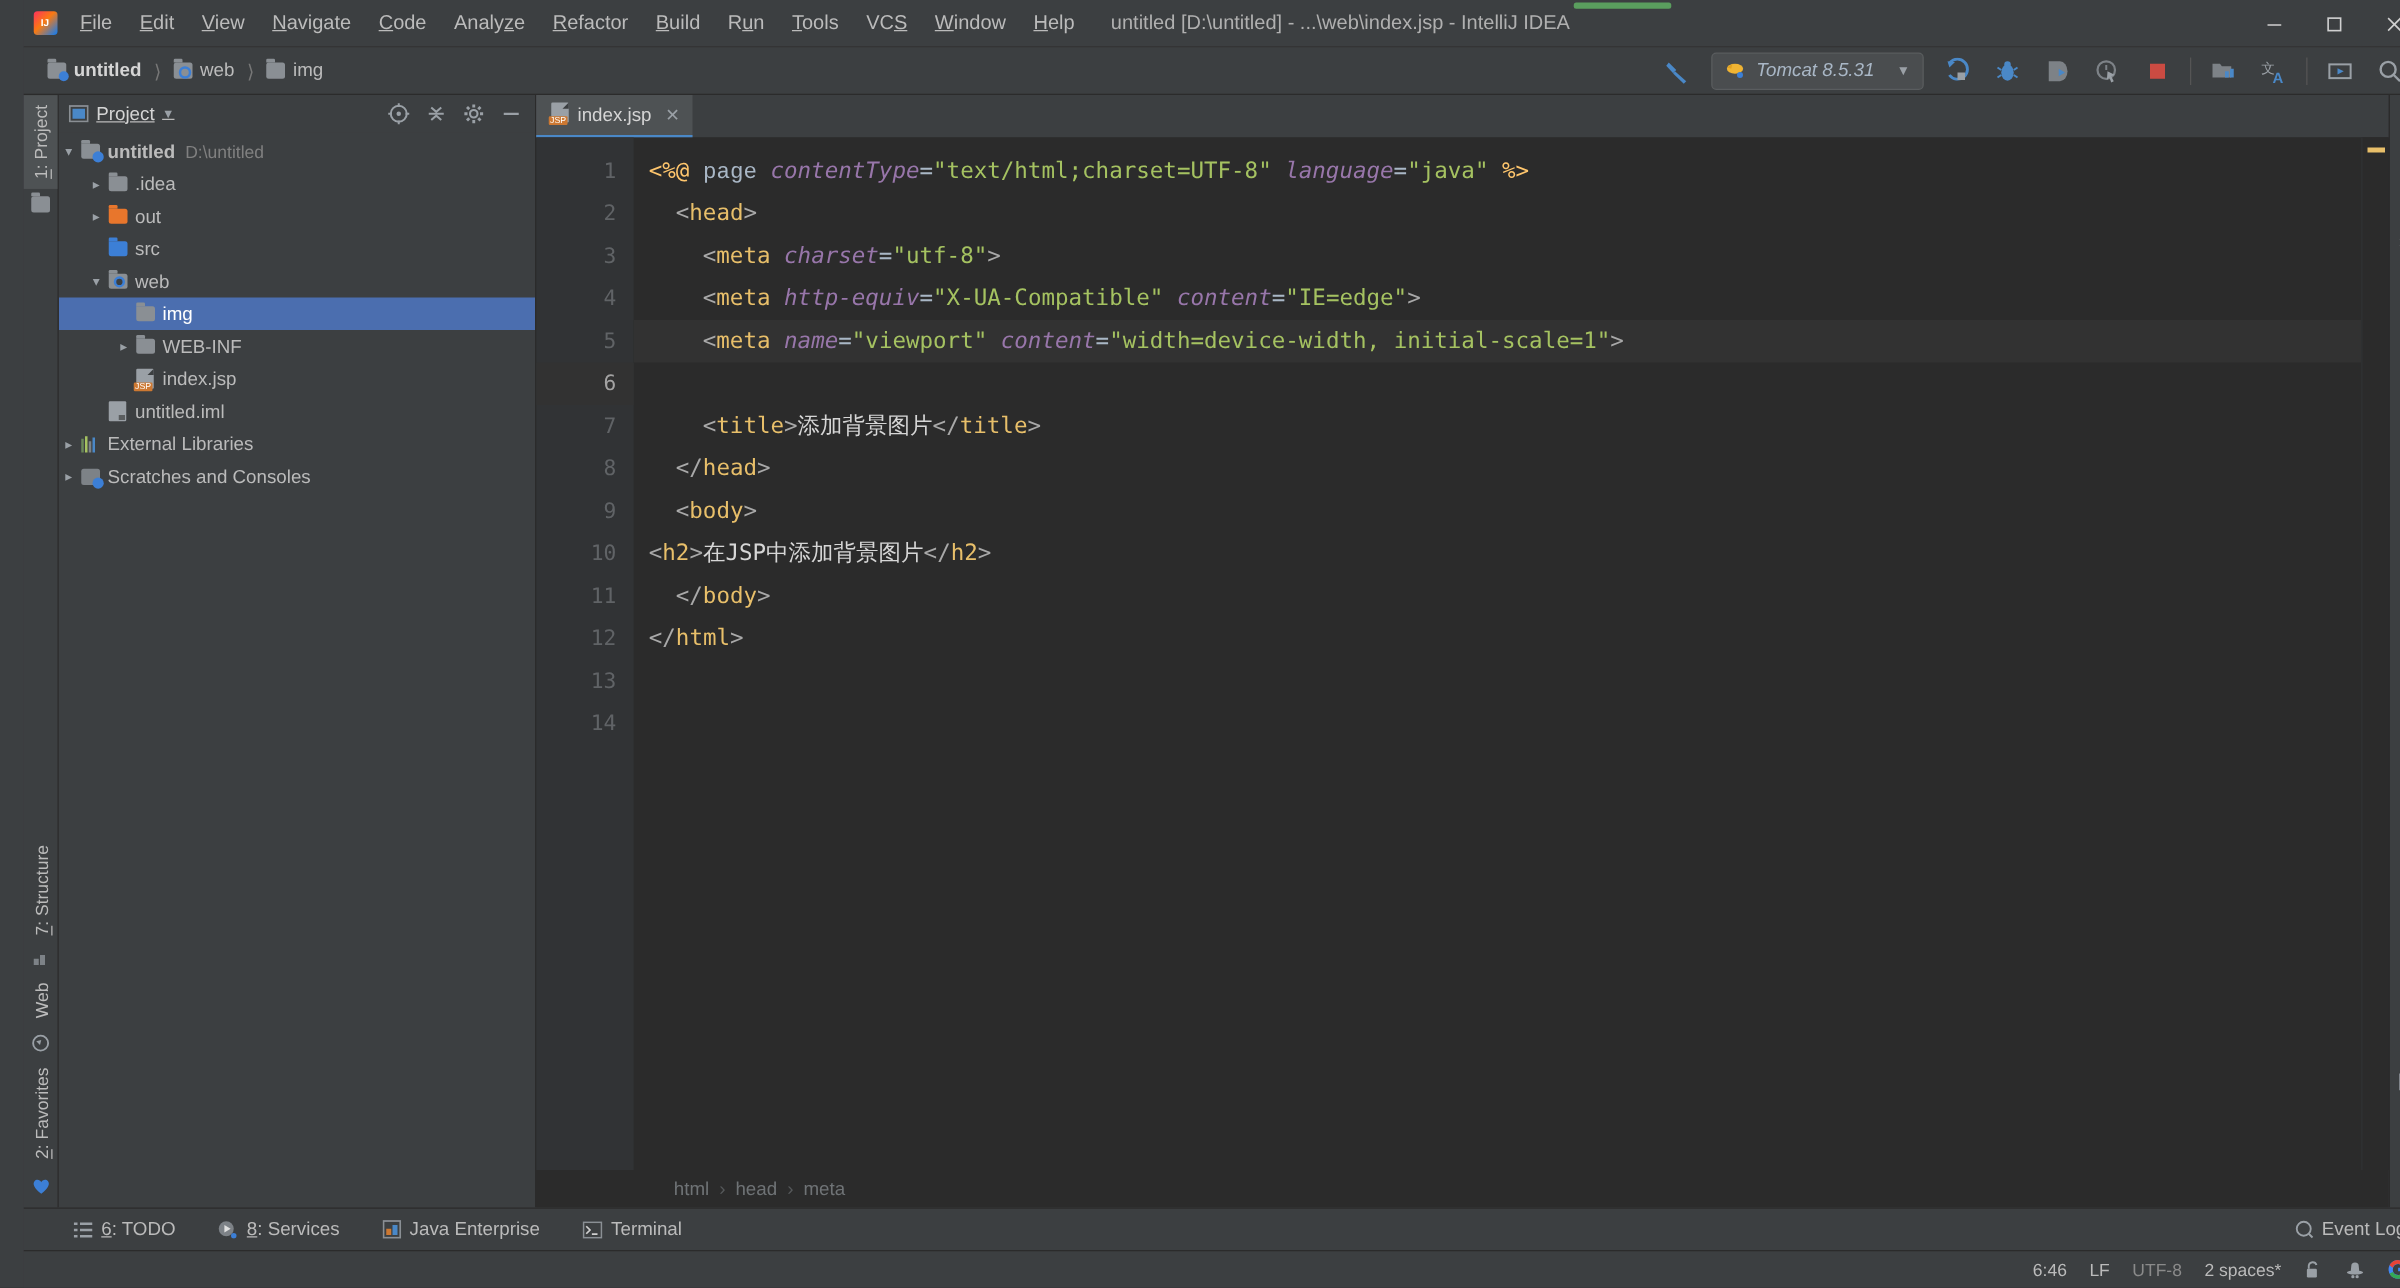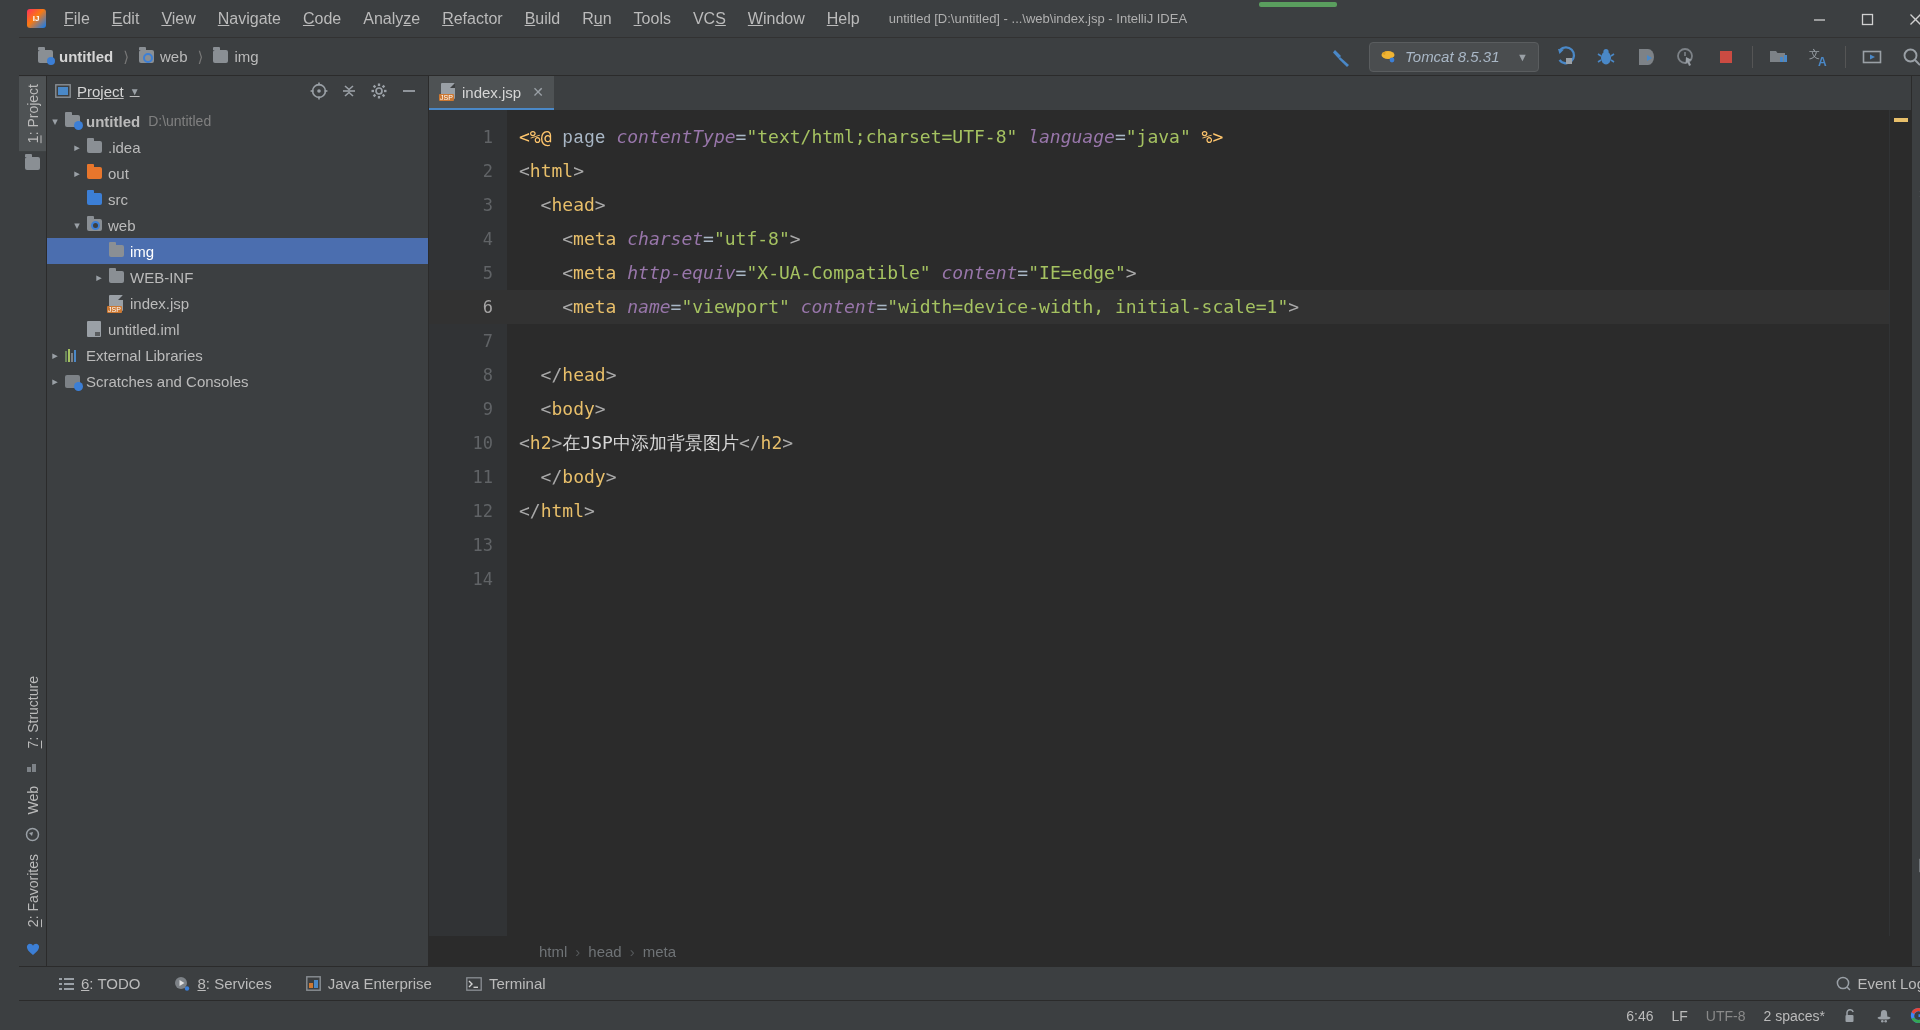--- a/index.html
+++ b/index.html
@@ -23,21 +23,21 @@
       background: linear-gradient(135deg,#fe315d 0%,#f97a12 45%,#087cfa 100%); position: relative;}
   .app-logo .sq::after{content:"IJ";position:absolute;inset:0;color:#fff;font-size:8px;
       font-family:"Liberation Sans",sans-serif;font-weight:bold;display:flex;align-items:center;justify-content:center;}
   .menubar { display: flex; align-items: center; height: 38px; }
   .menu-item {
     padding: 4px 11px; font-size: 16px; color: #bbbbbb; cursor: default;
     font-family: "Liberation Sans", sans-serif; line-height: 20px;
   }
   .menu-item u { text-decoration: underline; }
   .window-title {
-    margin-left: 18px; font-size: 13px; color: #b0b0b0; white-space: nowrap;
+    margin-left: 18px; font-size: 16px; color: #b0b0b0; white-space: nowrap;
   }
   .progress-strip {
     position: absolute; left: 1240px; top: 2px; width: 78px; height: 5px;
     background: #5a9e5e; border-radius: 2px;
   }
   .win-controls { position: absolute; right: 0; top: 0; height: 38px; display: flex; }
   .win-btn { width: 48px; height: 38px; display: flex; align-items: center; justify-content: center;
              color: #d0d0d0; font-size: 15px; }
 
   
@@ -520,26 +520,26 @@
           <div class="gline">9</div>
           <div class="gline">10</div>
           <div class="gline">11</div>
           <div class="gline">12</div>
           <div class="gline">13</div>
           <div class="gline">14</div>
         </div>
 
         <div class="code" id="code-lines">
             <div class="cline"><span class="t-jsp">&lt;%@ </span><span class="t-plain">page </span><span class="t-attr">contentType</span><span class="t-eq">=</span><span class="t-val">"text/html;charset=UTF-8"</span><span class="t-plain"> </span><span class="t-attr">language</span><span class="t-eq">=</span><span class="t-val">"java"</span><span class="t-jsp"> %&gt;</span></div>
-            <div class="cline"><span class="t-brk">&lt;</span><span class="t-tag">html</span><span class="t-brk">&gt;</span></div>
             <div class="cline"><span class="t-plain">  </span><span class="t-brk">&lt;</span><span class="t-tag">head</span><span class="t-brk">&gt;</span></div>
             <div class="cline"><span class="t-plain">    </span><span class="t-brk">&lt;</span><span class="t-tag">meta</span><span class="t-plain"> </span><span class="t-attr">charset</span><span class="t-eq">=</span><span class="t-val">"utf-8"</span><span class="t-brk">&gt;</span></div>
             <div class="cline"><span class="t-plain">    </span><span class="t-brk">&lt;</span><span class="t-tag">meta</span><span class="t-plain"> </span><span class="t-attr">http-equiv</span><span class="t-eq">=</span><span class="t-val">"X-UA-Compatible"</span><span class="t-plain"> </span><span class="t-attr">content</span><span class="t-eq">=</span><span class="t-val">"IE=edge"</span><span class="t-brk">&gt;</span></div>
             <div class="cline cur"><span class="t-plain">    </span><span class="t-brk">&lt;</span><span class="t-tag">meta</span><span class="t-plain"> </span><span class="t-attr">name</span><span class="t-eq">=</span><span class="t-val">"viewport"</span><span class="t-plain"> </span><span class="t-attr">content</span><span class="t-eq">=</span><span class="t-val">"width=device-width, initial-scale=1"</span><span class="t-brk">&gt;</span></div>
             <div class="cline">&nbsp;</div>
+            <div class="cline"><span class="t-plain">    </span><span class="t-brk">&lt;</span><span class="t-tag">title</span><span class="t-brk">&gt;</span><span class="t-txt">添加背景图片</span><span class="t-brk">&lt;/</span><span class="t-tag">title</span><span class="t-brk">&gt;</span></div>
             <div class="cline"><span class="t-plain">  </span><span class="t-brk">&lt;/</span><span class="t-tag">head</span><span class="t-brk">&gt;</span></div>
             <div class="cline"><span class="t-plain">  </span><span class="t-brk">&lt;</span><span class="t-tag">body</span><span class="t-brk">&gt;</span></div>
             <div class="cline"><span class="t-brk">&lt;</span><span class="t-tag">h2</span><span class="t-brk">&gt;</span><span class="t-txt">在JSP中添加背景图片</span><span class="t-brk">&lt;/</span><span class="t-tag">h2</span><span class="t-brk">&gt;</span></div>
             <div class="cline"><span class="t-plain">  </span><span class="t-brk">&lt;/</span><span class="t-tag">body</span><span class="t-brk">&gt;</span></div>
             <div class="cline"><span class="t-brk">&lt;/</span><span class="t-tag">html</span><span class="t-brk">&gt;</span></div>
             <div class="cline">&nbsp;</div>
           </div>
 
         <div class="markerbar">
           <div class="marker" style="top:8px"></div>

